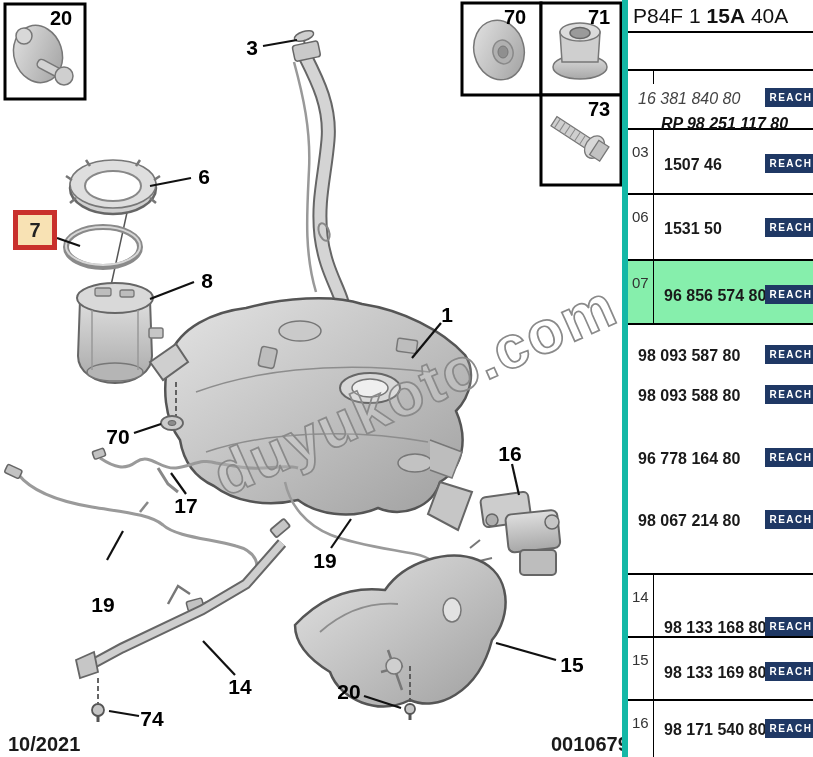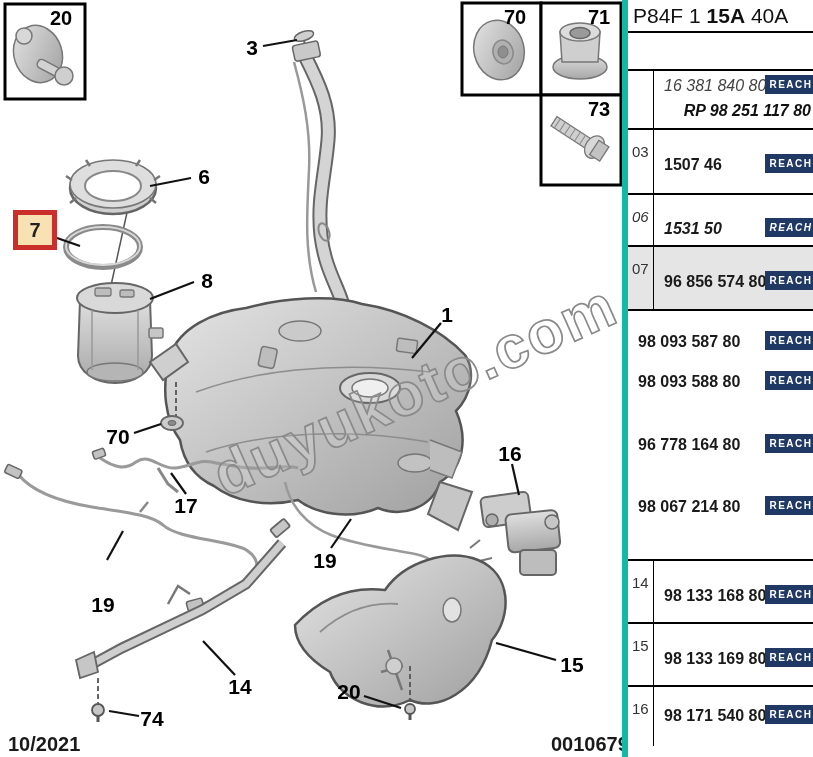--- a/index.html
+++ b/index.html
@@ -21,26 +21,26 @@
          border-left:6px solid #14b8a6;box-sizing:border-box;background:#fff;}
   #panel-header{height:31px;border-bottom:2px solid #000;display:flex;align-items:center;
                 padding-left:5px;font-size:21px;white-space:pre;}
   #panel-header .bold{font-weight:bold;}
   #panel-spacer{height:36px;border-bottom:2px solid #000;}
   .prow{position:relative;display:flex;border-bottom:2px solid #000;box-sizing:border-box;}
   .prow:last-child{border-bottom:none;}
   .prow .ref{width:26px;border-right:1px solid #000;box-sizing:border-box;
              font-size:15px;color:#333;padding:13px 0 0 4px;}
   .prow .cell{position:relative;flex:1;}
-  .prow.hl{background:#e5e5e5;}
+  .prow.hl{background:#86efac;}
   .entry{position:absolute;left:10px;right:0;height:20px;}
   .pnum{font-weight:bold;font-size:16px;color:#1a1a1a;white-space:nowrap;}
   .pnum.it{font-style:italic;font-weight:normal;color:#444;}
   .pnum.bi{font-style:italic;font-weight:bold;color:#111;}
-  .entry.right{text-align:right;padding-right:2px;}
+  .entry.right{text-align:center;padding-right:2px;}
   .reach{position:absolute;right:-4px;top:-2px;width:52px;box-sizing:border-box;
          background:#1F3864;color:#fff;font-weight:bold;font-size:10px;
          letter-spacing:1.5px;text-align:center;padding:4px 0;cursor:pointer;}
 </style>
 </head>
 <body>
 
 <div id="app">
 
   <div id="diagram">
@@ -242,21 +242,21 @@
     <span class="callout" style="left:349px;top:691px;">20</span>
 
     <span class="footer-text" style="left:8px;top:733px;">10/2021</span>
     <span class="footer-text" style="left:551px;top:733px;">00106795</span>
   </div>
 
   <div id="panel">
     <div id="panel-header"><span>P84F 1 </span><span class="bold">15A</span><span> 40A</span></div>
     <div id="panel-spacer"></div>
 
-    <div class="prow" style="height:59px;">
+    <div class="prow" style="height:59px;flex-direction:column;">
       <div class="ref"></div>
       <div class="cell">
         <div class="entry" style="top:6px;">
           <span class="pnum it">16 381 840 80</span>
           <span class="reach">REACH</span>
         </div>
         <div class="entry right" style="top:31px;">
           <span class="pnum bi">RP 98 251 117 80</span>
         </div>
       </div>
@@ -265,21 +265,21 @@
     <div class="prow" style="height:65px;">
       <div class="ref">03</div>
       <div class="cell">
         <div class="entry" style="top:26px;">
           <span class="pnum">1507 46</span>
           <span class="reach">REACH</span>
         </div>
       </div>
     </div>
 
-    <div class="prow" style="height:52px;font-style:italic;">
+    <div class="prow" style="height:66px;">
       <div class="ref">06</div>
       <div class="cell">
         <div class="entry" style="top:25px;">
           <span class="pnum">1531 50</span>
           <span class="reach">REACH</span>
         </div>
       </div>
     </div>
 
     <div class="prow hl" style="height:64px;">
@@ -309,21 +309,21 @@
         <div class="entry" style="top:187px;">
           <span class="pnum">98 067 214 80</span>
           <span class="reach">REACH</span>
         </div>
       </div>
     </div>
 
     <div class="prow" style="height:63px;">
       <div class="ref">14</div>
       <div class="cell">
-        <div class="entry" style="top:26px;">
+        <div class="entry" style="top:44px;">
           <span class="pnum">98 133 168 80</span>
           <span class="reach">REACH</span>
         </div>
       </div>
     </div>
 
     <div class="prow" style="height:63px;">
       <div class="ref">15</div>
       <div class="cell">
         <div class="entry" style="top:26px;">

